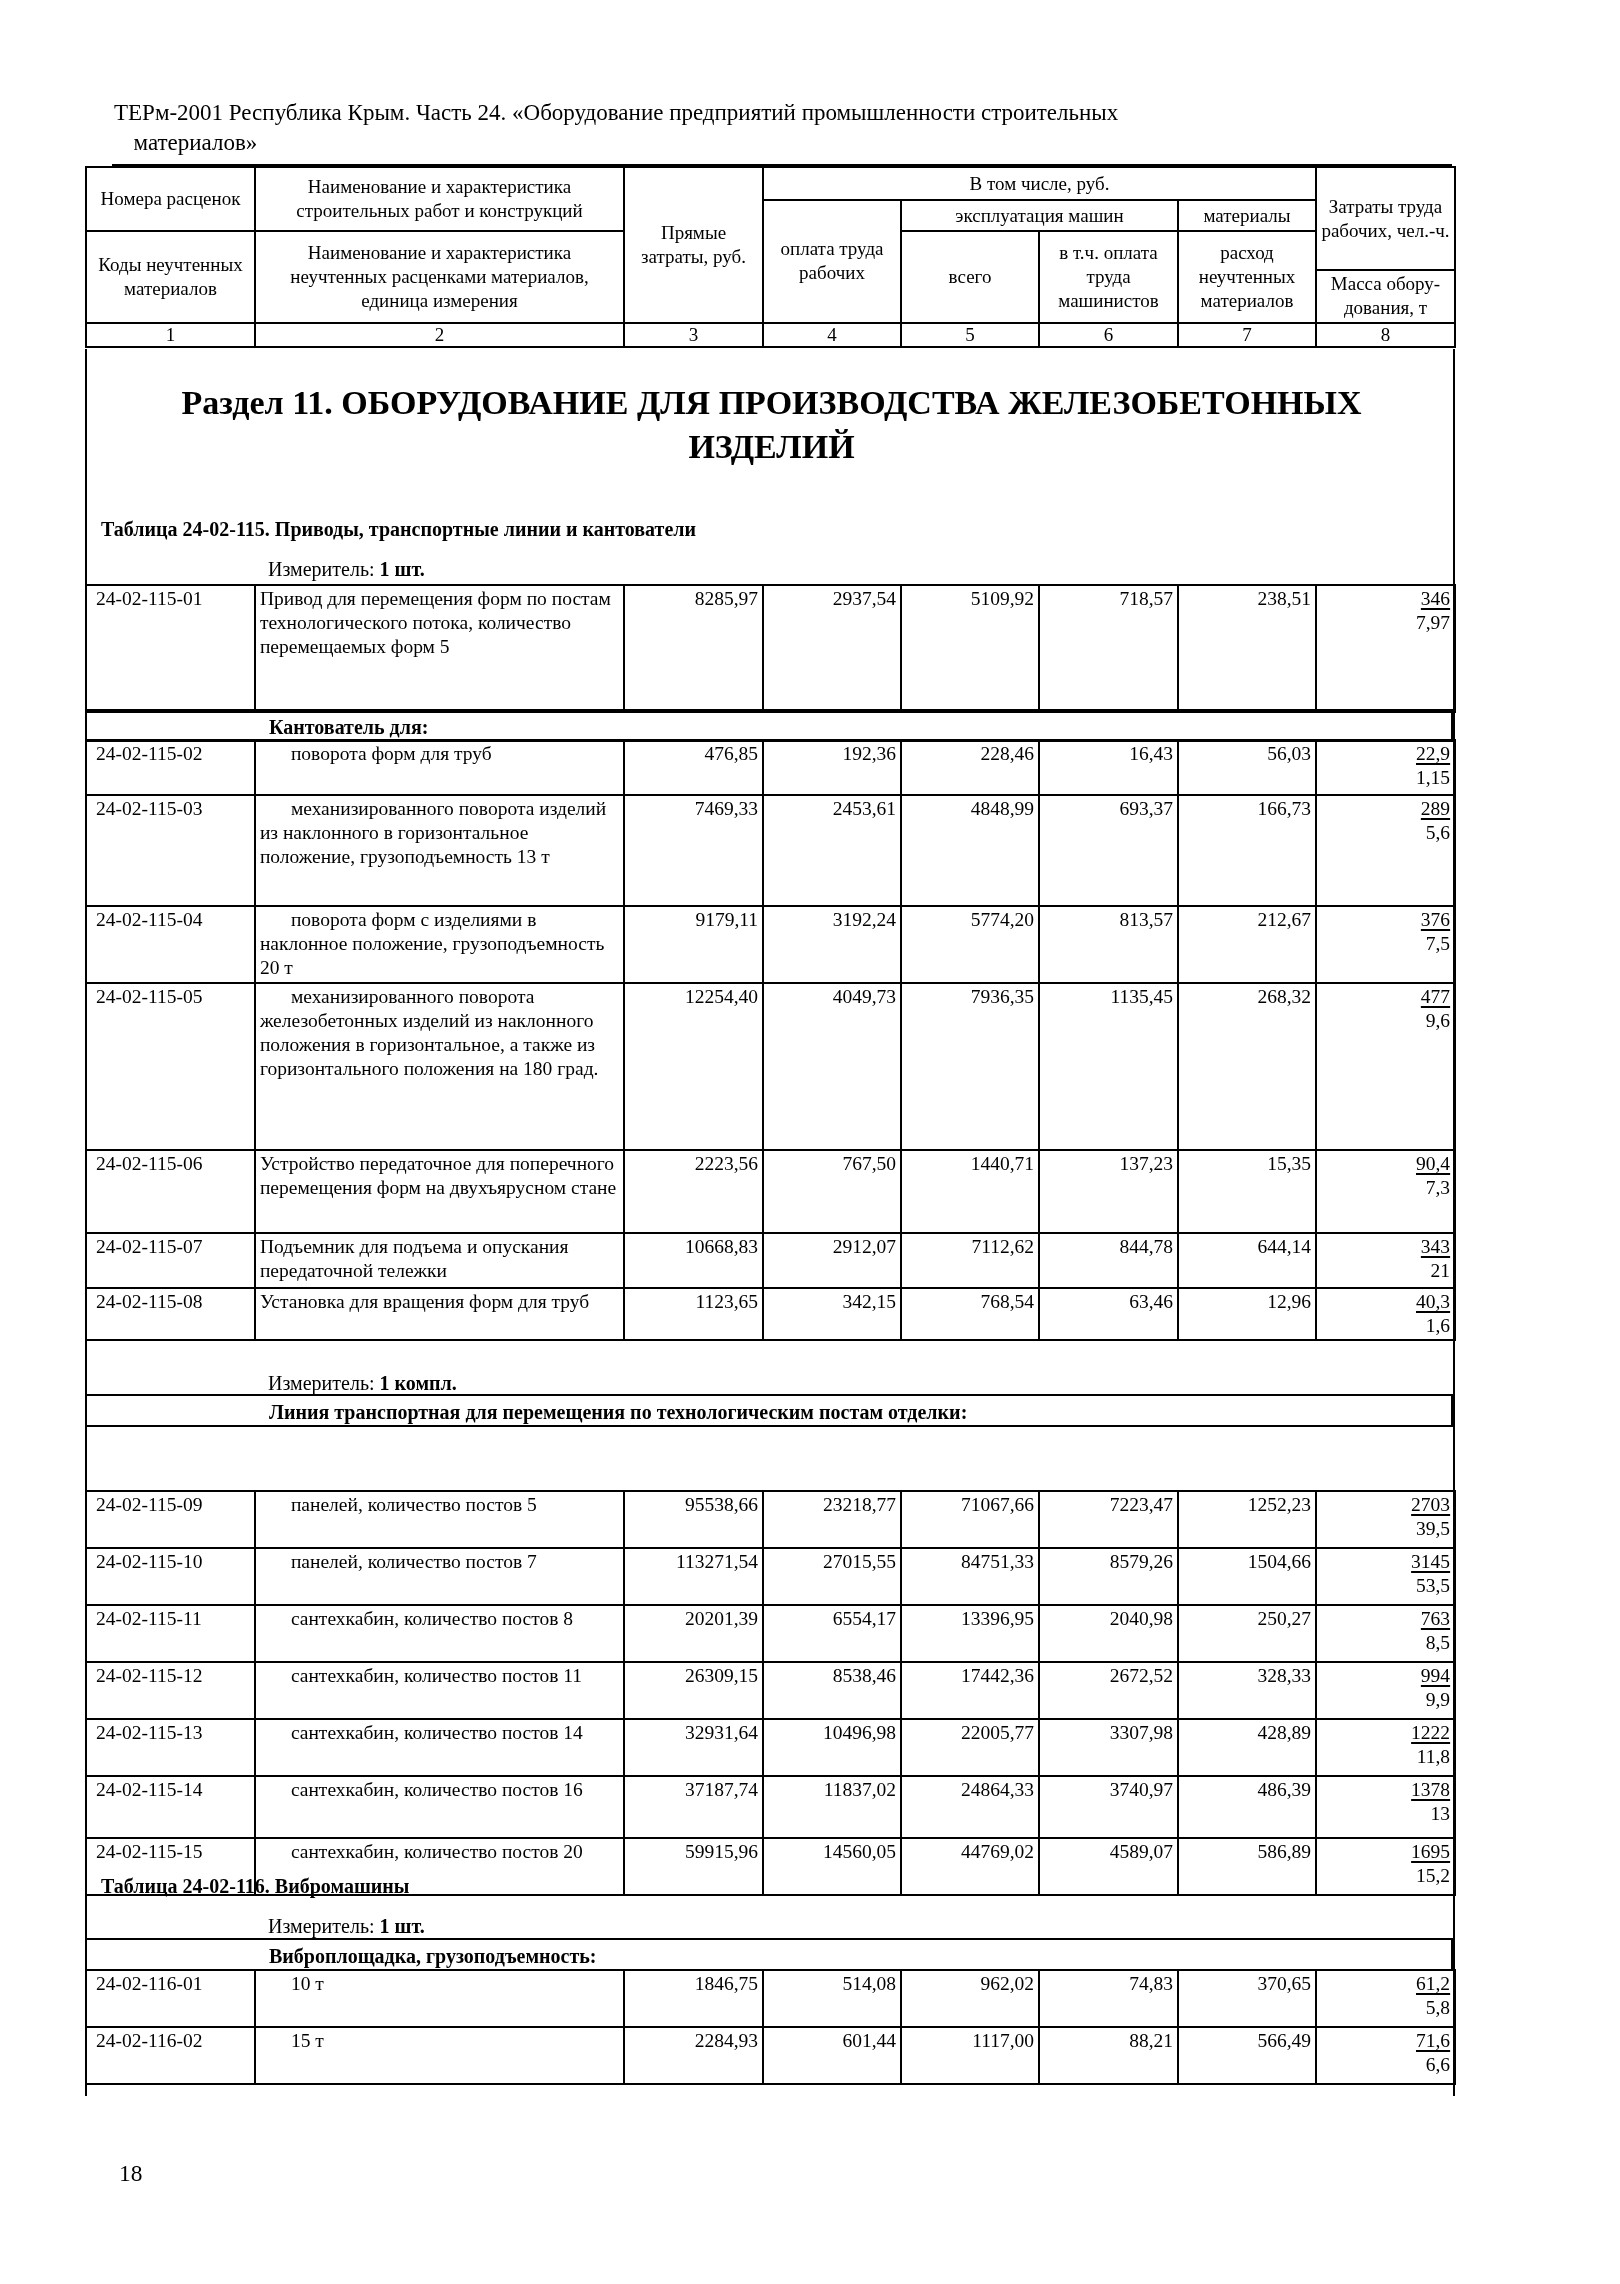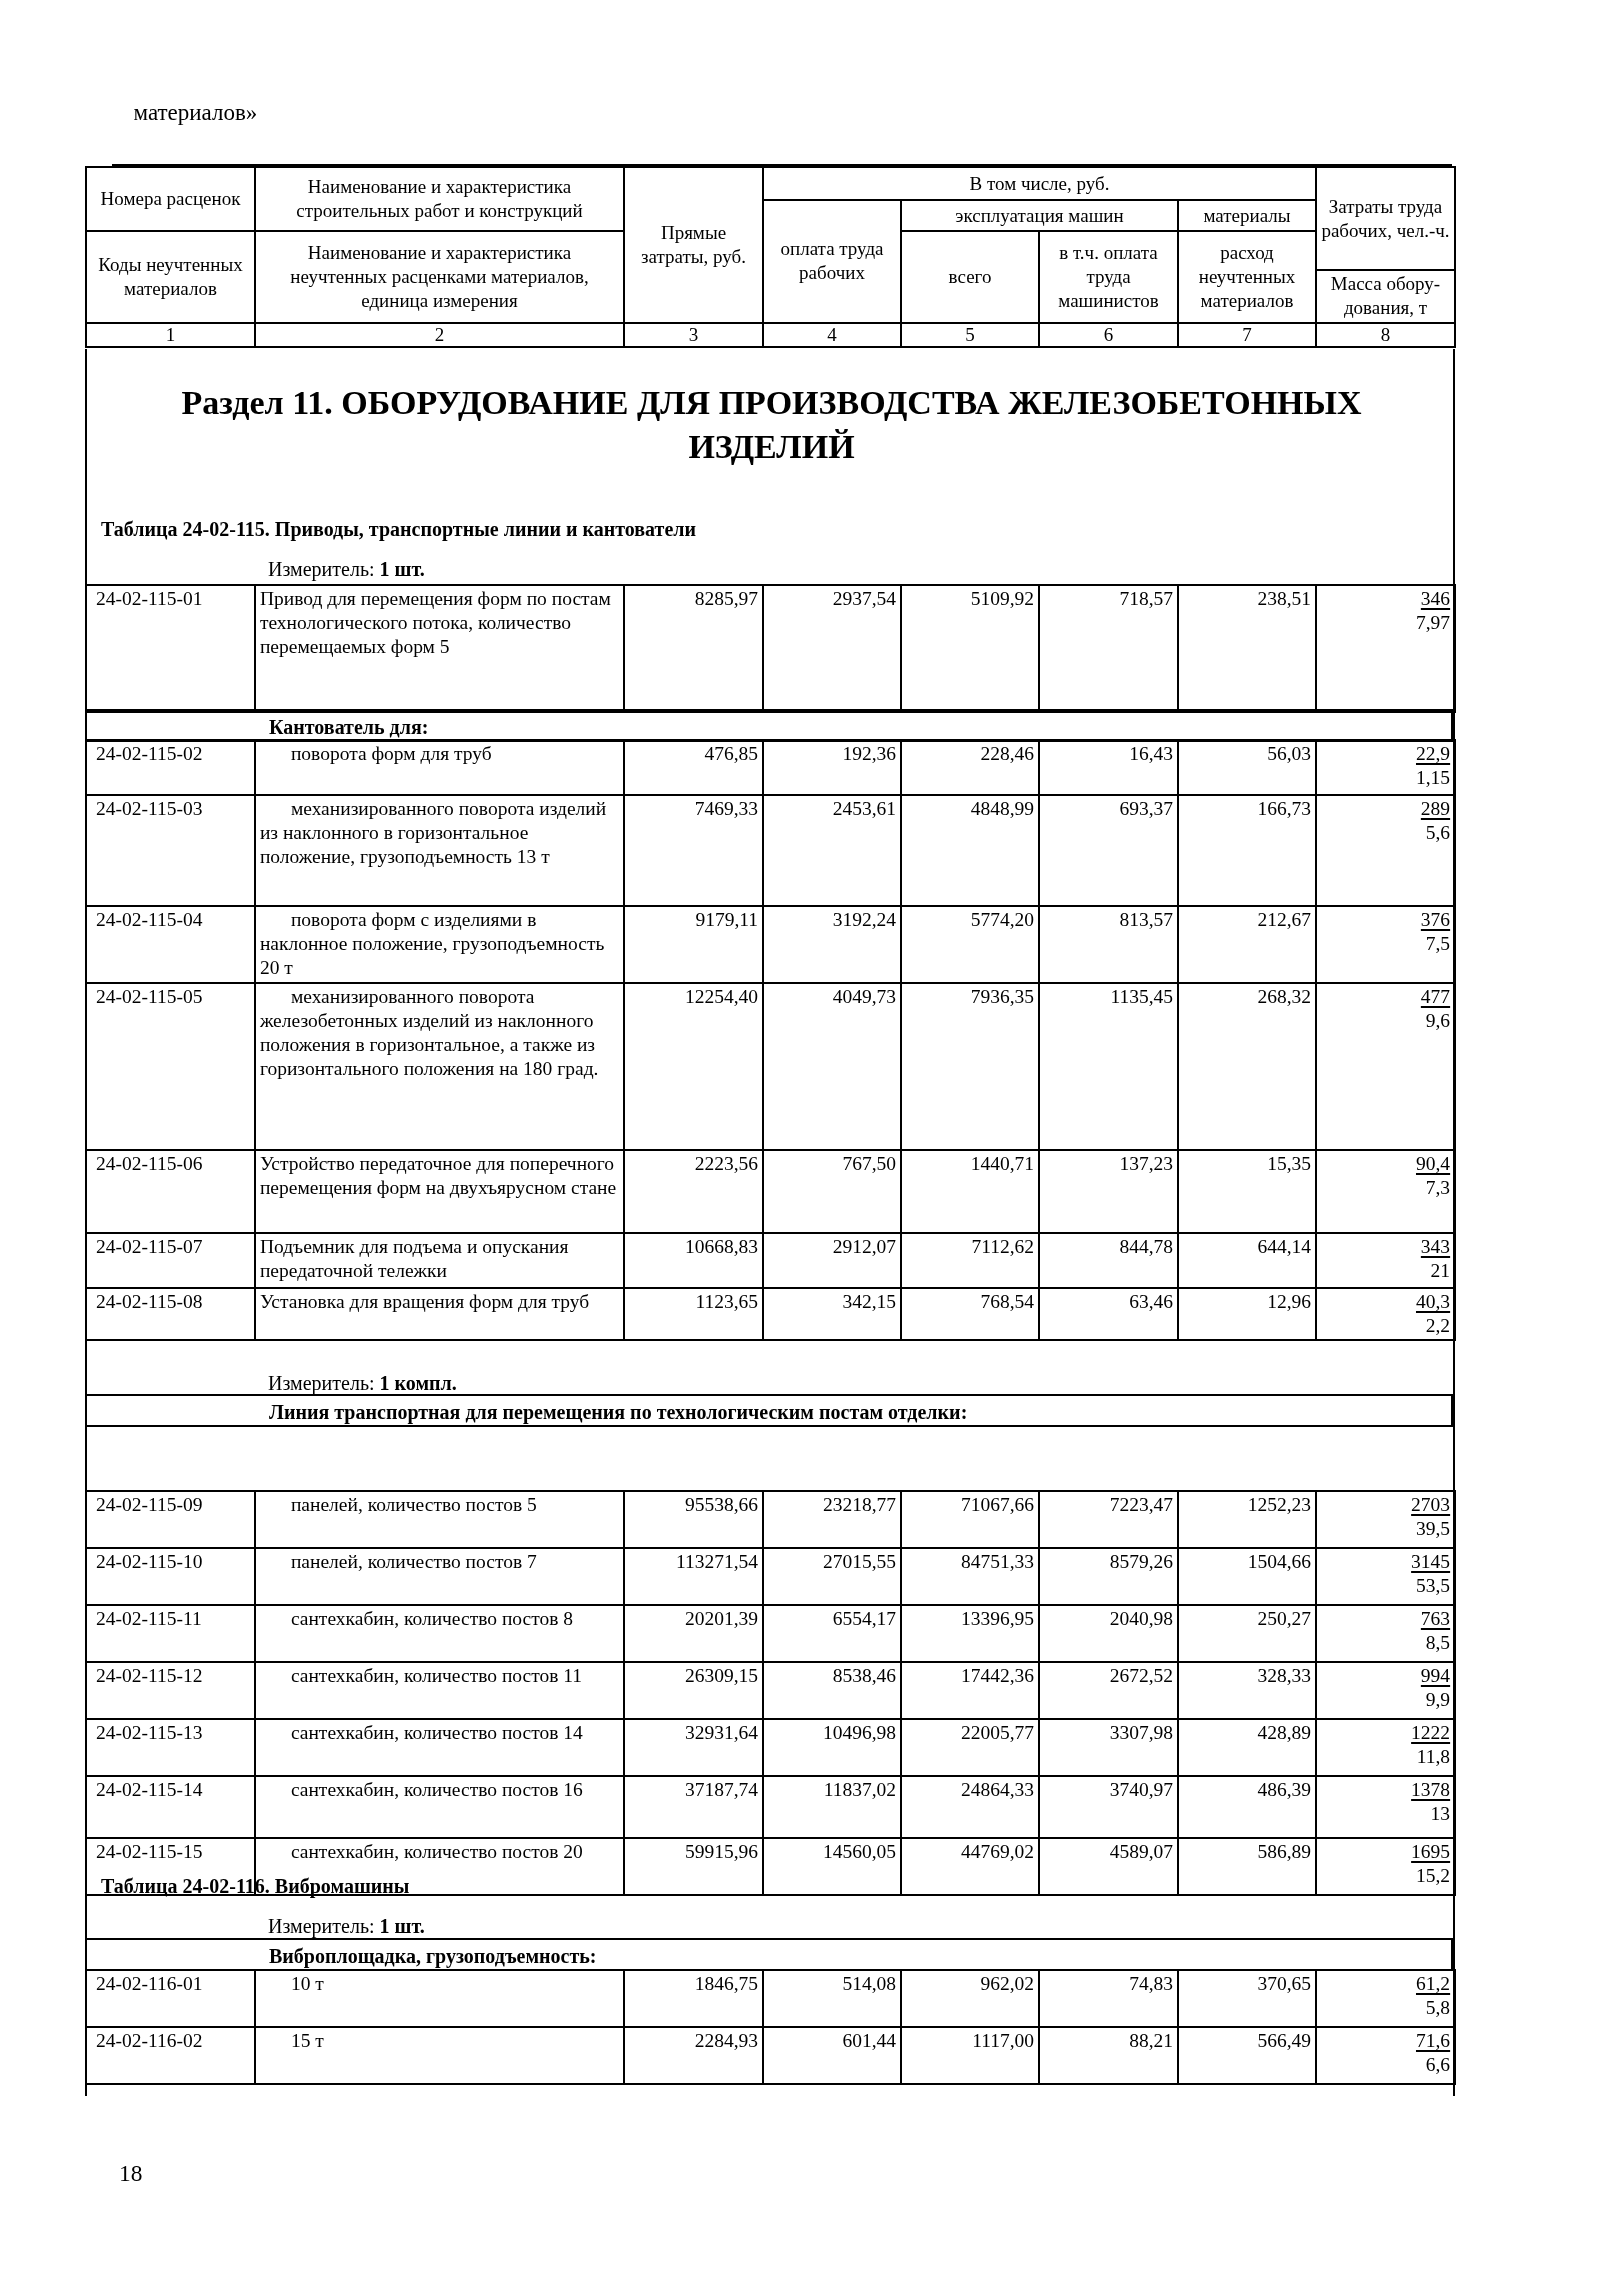--- a/index.html
+++ b/index.html
@@ -58,20 +58,21 @@
   .frac .top { text-decoration: underline; text-decoration-thickness: 2px; text-underline-offset: 2.6px; display: block; }
   .frac .bot { display: block; }
   .page-number {
     position: absolute; left: 119px; top: 2160px; font-size: 23.4px;
   }
 </style>
 </head>
 <body>
 
 <div class="doc-header">
+  <div>ТЕРм-2001 Республика Крым. Часть 24. «Оборудование предприятий промышленности строительных</div>
   <div class="l2">материалов»</div>
 </div>
 <div class="header-rule"></div>
 
 <table class="grid" id="head-table">
   <colgroup>
     <col style="width:169px">
       <col style="width:369px">
       <col style="width:139px">
     <col style="width:138px">
@@ -249,21 +250,21 @@
 
   <tr style="height: 39px;">
     <td class="code"><span>24-02-115-08</span></td>
     <td class="name"><span>Установка для вращения форм для труб</span></td>
     <td class="numc"><span>1123,65</span></td>
     <td class="numc"><span>342,15</span></td>
     <td class="numc"><span>768,54</span></td>
     <td class="numc"><span>63,46</span></td>
     <td class="numc"><span>12,96</span></td>
     <td class="numc">
-      <span class="frac"><span class="top">40,3</span><span class="bot">2,2</span></span>
+      <span class="frac"><span class="top">40,3</span><span class="bot">1,6</span></span>
     </td>
   </tr>
 </tbody>
 </table>
 
 <div class="measure" style="top:1370px">
   <span>Измеритель:</span>
   <b>1 компл.</b>
 </div>
 

